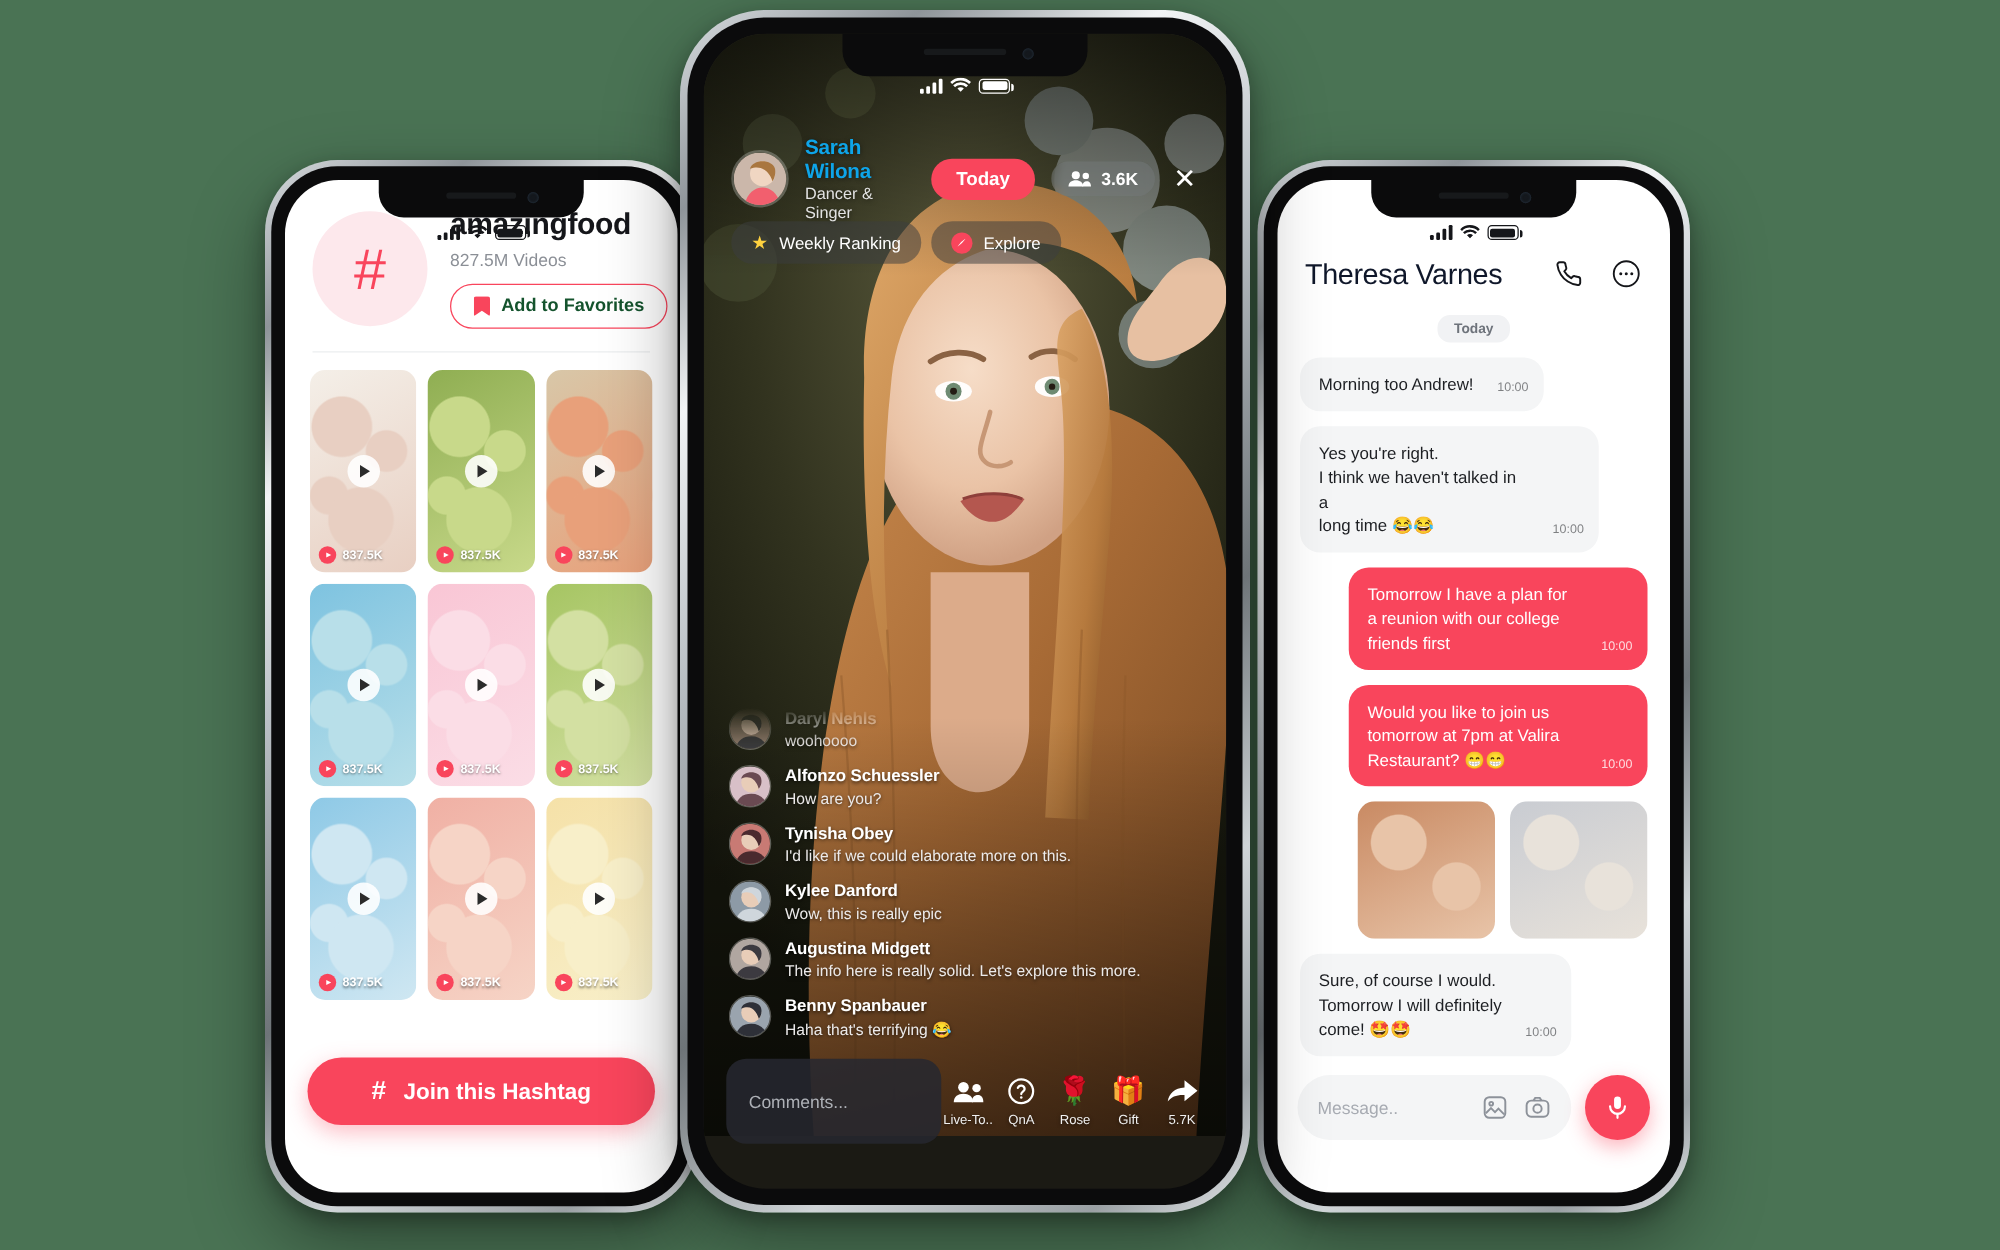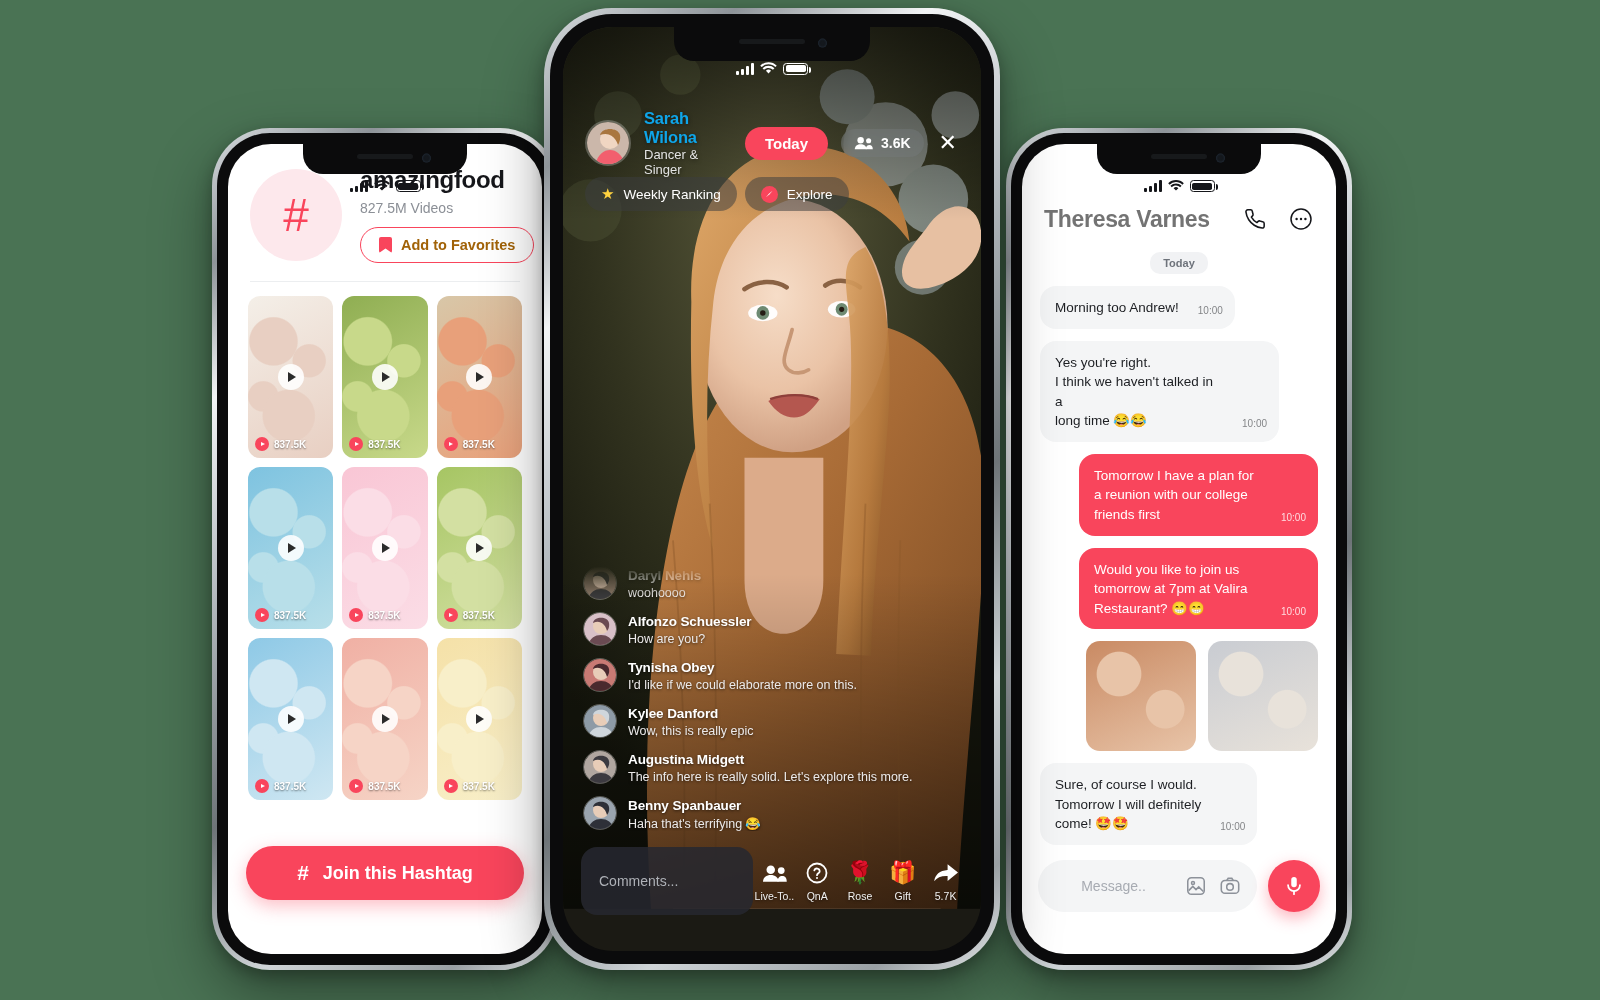--- a/index.html
+++ b/index.html
@@ -77,21 +77,21 @@
   .back-arrow::before{content:"";position:absolute;left:2px;top:12px;width:21px;height:2.4px;background:#15161a;border-radius:2px;}
   .back-arrow::after{content:"";position:absolute;left:2px;top:6px;width:12px;height:12px;border-left:2.4px solid #15161a;border-bottom:2.4px solid #15161a;transform:rotate(45deg);}
   .l-title { font-size: 23px; font-weight: 700; color:#15161a; letter-spacing:-.3px;}
 
   .hash-block { display:flex; align-items:center; gap:18px; padding: 22px 22px 18px 22px; }
   .hash-circle { width: 92px; height: 92px; border-radius:50%; background:#fde8ec; flex:none;
                  display:flex;align-items:center;justify-content:center; color:#f9455c; font-size:46px; font-weight:400; line-height:1;}
   .hash-meta { display:flex; flex-direction:column; gap:6px; }
   .hash-name { font-size: 24px; font-weight: 700; color:#15161a; letter-spacing:-.3px;}
   .hash-count { font-size: 14px; color:#8b8f96; }
-  .fav-btn { margin-top:5px; border:1.6px solid #f9455c; color:#a16207; background:#fff;
+  .fav-btn { margin-top:5px; border:1.6px solid #f9455c; color:#14532d; background:#fff;
              border-radius:22px; padding:9px 18px; font-size:14.5px; font-weight:600;
              display:inline-flex;align-items:center;gap:9px; cursor:pointer; width:max-content;}
   .bookmark { width:13px;height:16px;background:#f9455c; flex:none;
               clip-path: polygon(0 0,100% 0,100% 100%,50% 72%,0 100%); border-radius:2px;}
   .l-divider { height:1px; background:#eceef0; margin: 0 22px; }
 
   .grid { flex:1; padding: 14px 20px 0 20px; display:grid; grid-template-columns: repeat(3, 1fr); gap: 9px; align-content:start; overflow:hidden; }
   .vid { position:relative; border-radius: 12px; overflow:hidden; height: 162px; }
   .vid .ph { position:absolute; inset:0; }
   .play { position:absolute; left:50%; top:50%; transform:translate(-50%,-50%);
@@ -107,37 +107,37 @@
               background:#f9455c; color:#fff; display:flex;align-items:center;justify-content:center;gap:14px;
               font-size:18px;font-weight:700; cursor:pointer; z-index:20; box-shadow:0 6px 18px rgba(249,69,92,.35);}
   .join-btn .h { font-size:21px; font-weight:700; }
 
   
   #phone-right { left: 1006px; top: 128px; width: 346px; height: 842px; z-index: 1; }
   #phone-right .notch { width: 164px; height: 30px; }
   .r-screen { background:#fff; display:flex; flex-direction:column; }
   .r-status { color:#15161a; }
   .r-header { display:flex; align-items:center; justify-content:space-between; padding: 60px 20px 0 22px; }
-  .r-name { font-size: 23px; font-weight: 700; color:#737373; letter-spacing:-.3px;}
+  .r-name { font-size: 23px; font-weight: 400; color:#0f172a; letter-spacing:-.3px;}
   .r-acts { display:flex; align-items:center; gap:16px; }
   .ic-btn { width:30px;height:30px; display:flex;align-items:center;justify-content:center; cursor:pointer; color:#15161a;}
   .chat-body { flex:1; padding: 18px 18px 0 18px; display:flex; flex-direction:column; gap:12px; overflow:hidden; }
   .day-chip { align-self:center; background:#f1f2f4; color:#6e737b; font-size:11px; font-weight:600;
               padding:5px 13px; border-radius:10px; }
   .bubble { max-width: 86%; border-radius: 16px; padding: 12px 15px 11px 15px; position:relative;
             font-size: 13.5px; line-height: 1.45; }
   .bubble.them { background:#f4f5f6; color:#1d1f23; align-self:flex-start; padding-right:56px; }
   .bubble.me { background:#f9455c; color:#fff; align-self:flex-end; padding-right:56px; }
   .bubble .t { position:absolute; right:12px; bottom:10px; font-size:10px; opacity:.55; font-weight:500; }
   .bubble.me .t { opacity:.8; }
   .img-row { display:flex; gap:12px; align-self:flex-end; }
   .img-row .im { width: 110px; height: 110px; border-radius: 14px; }
   .composer { position:absolute; left:16px; right:16px; bottom: 42px; display:flex; align-items:center; gap:11px; z-index:20;}
   .inp { flex:1; height:52px; background:#f4f5f6; border-radius:26px; display:flex; align-items:center;
-         padding: 0 16px; gap:12px;text-align:center; }
+         padding: 0 16px; gap:12px; }
   .inp .ph-txt { flex:1; color:#a7abb2; font-size:14px; }
   .inp .ic { width:22px;height:22px;color:#8d929a; cursor:pointer; flex:none;}
   .mic { width:52px;height:52px;border-radius:50%;background:#f9455c;flex:none;
          display:flex;align-items:center;justify-content:center; cursor:pointer; box-shadow:0 6px 16px rgba(249,69,92,.4);}
 
   
   #phone-center { left: 544px; top: 8px; width: 456px; height: 962px; z-index: 10; border-radius: 68px; padding:6px;}
   #phone-center .phone-inner { border-radius: 62px; padding: 13px; }
   #phone-center .screen { border-radius: 50px; }
   #phone-center .notch { width: 196px; height: 34px; }

